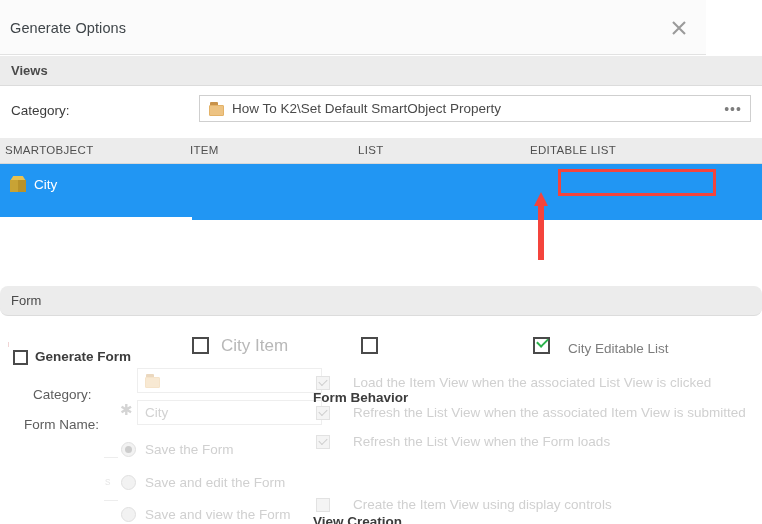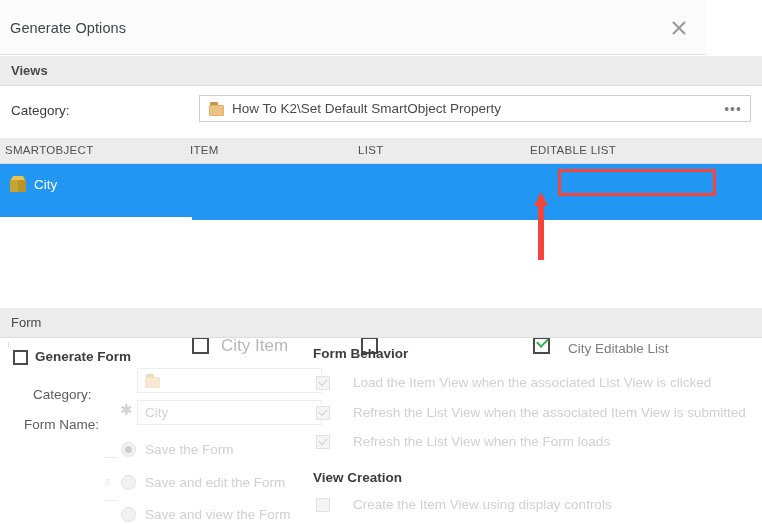--- a/index.html
+++ b/index.html
@@ -59,21 +59,21 @@
     border-bottom: 1px solid #dcdcdc;
     box-sizing: border-box;
   }
   .section-bar .label {
     position: absolute;
     left: 11px; top: 7px;
     font-size: 13px;
     color: #4a4a4a;
   }
   #views-bar { top: 56px; font-weight: bold; }
-  #form-bar  { top: 308px; }
+  #form-bar  { top: 286px; border-radius: 8px; }
 
   
   .cat-label {
     position: absolute;
     left: 11px; top: 103px;
     font-size: 13.5px;
     color: #3c3c3c;
   }
   .cat-field {
     position: absolute;
@@ -336,20 +336,21 @@
   #radio-0 { left: 121px; top: 442px; }
   #radio-1 { left: 121px; top: 475px; }
   #radio-2 { left: 121px; top: 507px; }
 
   .grp-title {
     position: absolute;
     font-size: 13.5px;
     font-weight: bold;
     color: #3c3c3c;
     white-space: nowrap;
+    margin-top: 44px;
   }
   #grp-behavior { left: 313px; top: 346px; }
   #grp-viewcr   { left: 313px; top: 470px; }
 
   .chk-opt {
     position: absolute;
     display: flex;
     align-items: center;
   }
   .chk-box {

